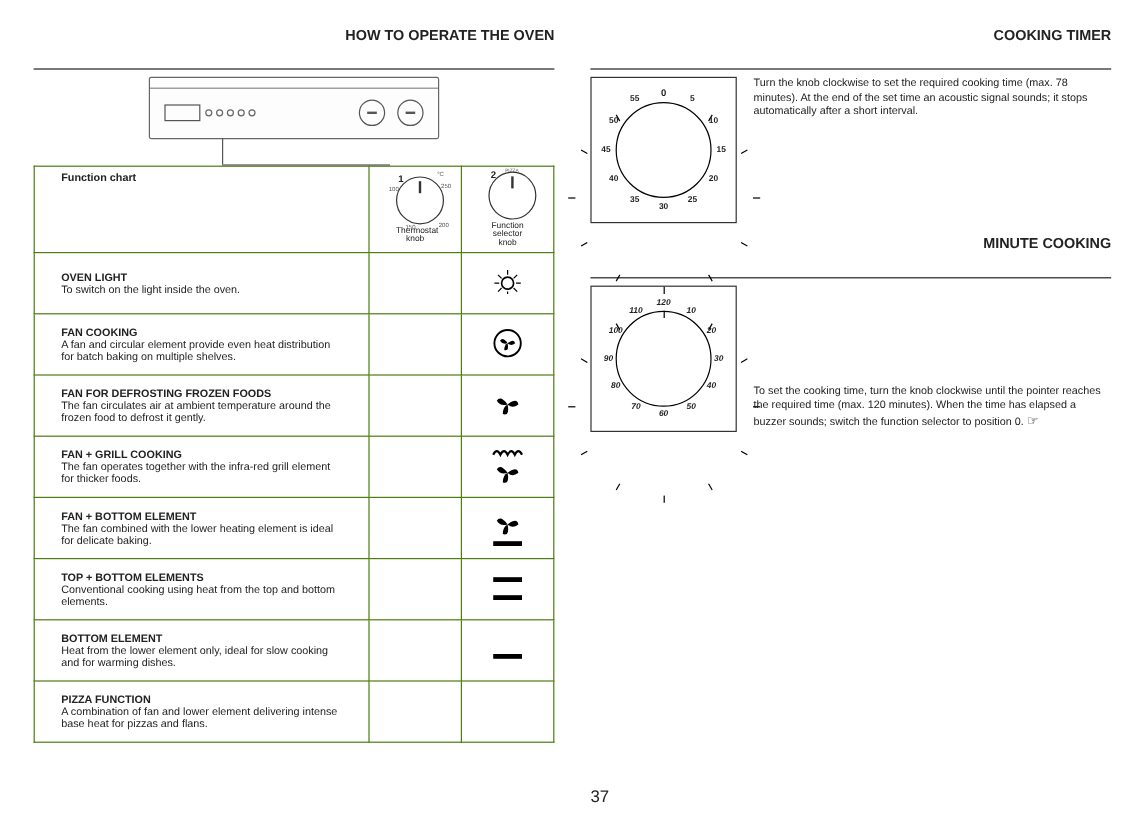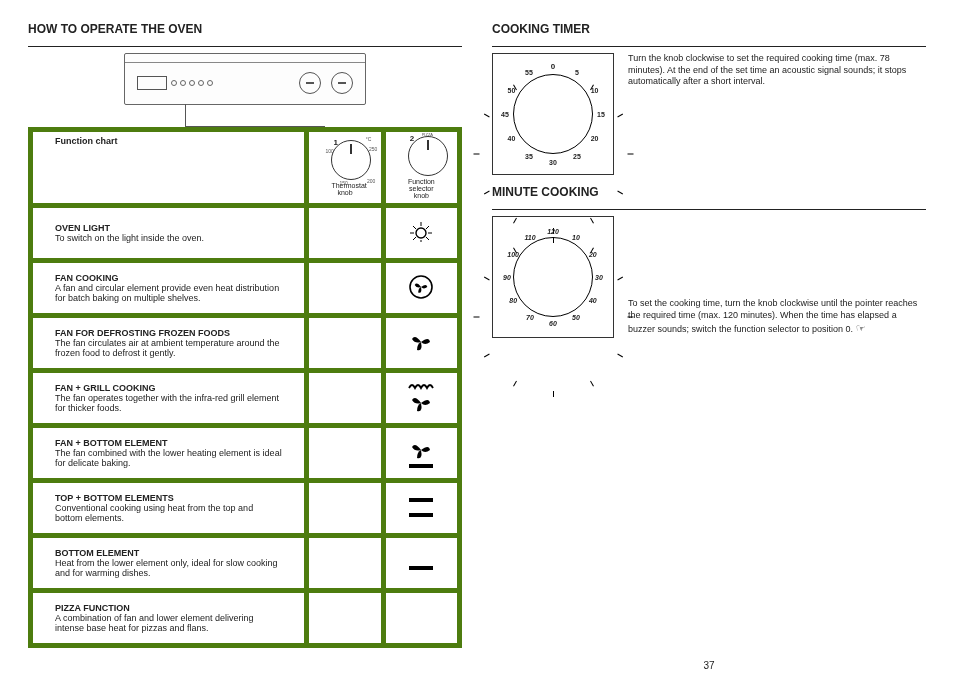--- a/index.html
+++ b/index.html
@@ -16,23 +16,24 @@
 }
 .col {
   flex: 1;
   display: flex;
   flex-direction: column;
 }
 .section-title {
   font-weight: bold;
   font-size: 12px;
   border-bottom: 1px solid #222;
-  padding-bottom: 10px;
+  padding-bottom: 21px;
   margin-top: 2px;
   margin-bottom: 6px;
+  text-align: right;
 }
 .body-text {
   font-size: 9px;
   line-height: 1.3;
   margin: 0 0 10px 0;
 }
 .panel-box {
   border: 1px solid #666;
   height: 50px;
   margin: 0 auto 0 auto;
@@ -85,21 +86,21 @@
   background: #555;
 }
 
 table.modes {
   border-collapse: collapse;
   width: 100%;
   margin-top: 22px;
   table-layout: fixed;
 }
 table.modes th, table.modes td {
-  border: 5px solid #4d7c0f;
+  border: 1px solid #4d7c0f;
   padding: 4px 22px;
   vertical-align: middle;
   font-size: 9px;
 }
 table.modes th.hcol {
   width: 70px;
   height: 58px;
   text-align: center;
   font-weight: normal;
 }
@@ -445,14 +446,14 @@
           <span class="lbl" style="left: 50%; top: 4%; font-style: italic; font-weight: bold;">120</span>
           <div class="tick" style="transform: rotate(360deg) translateY(-40px);"></div>
         </div>
     </div>
     <p class="body-text" style="flex:1">
       <span>To set the cooking time, turn the knob clockwise until the pointer reaches the required time (max. 120 minutes). When the time has elapsed a buzzer sounds; switch the function selector to position 0.</span>
       <span style="font-size:11px">☞</span>
     </p>
   </div>
 
-  <div style="margin-top:auto; text-align:center; font-size:10px">37</div>
+  <div style="margin-top:auto; text-align:left; font-size:14px">37</div>
 </div>
 
 </body></html>

